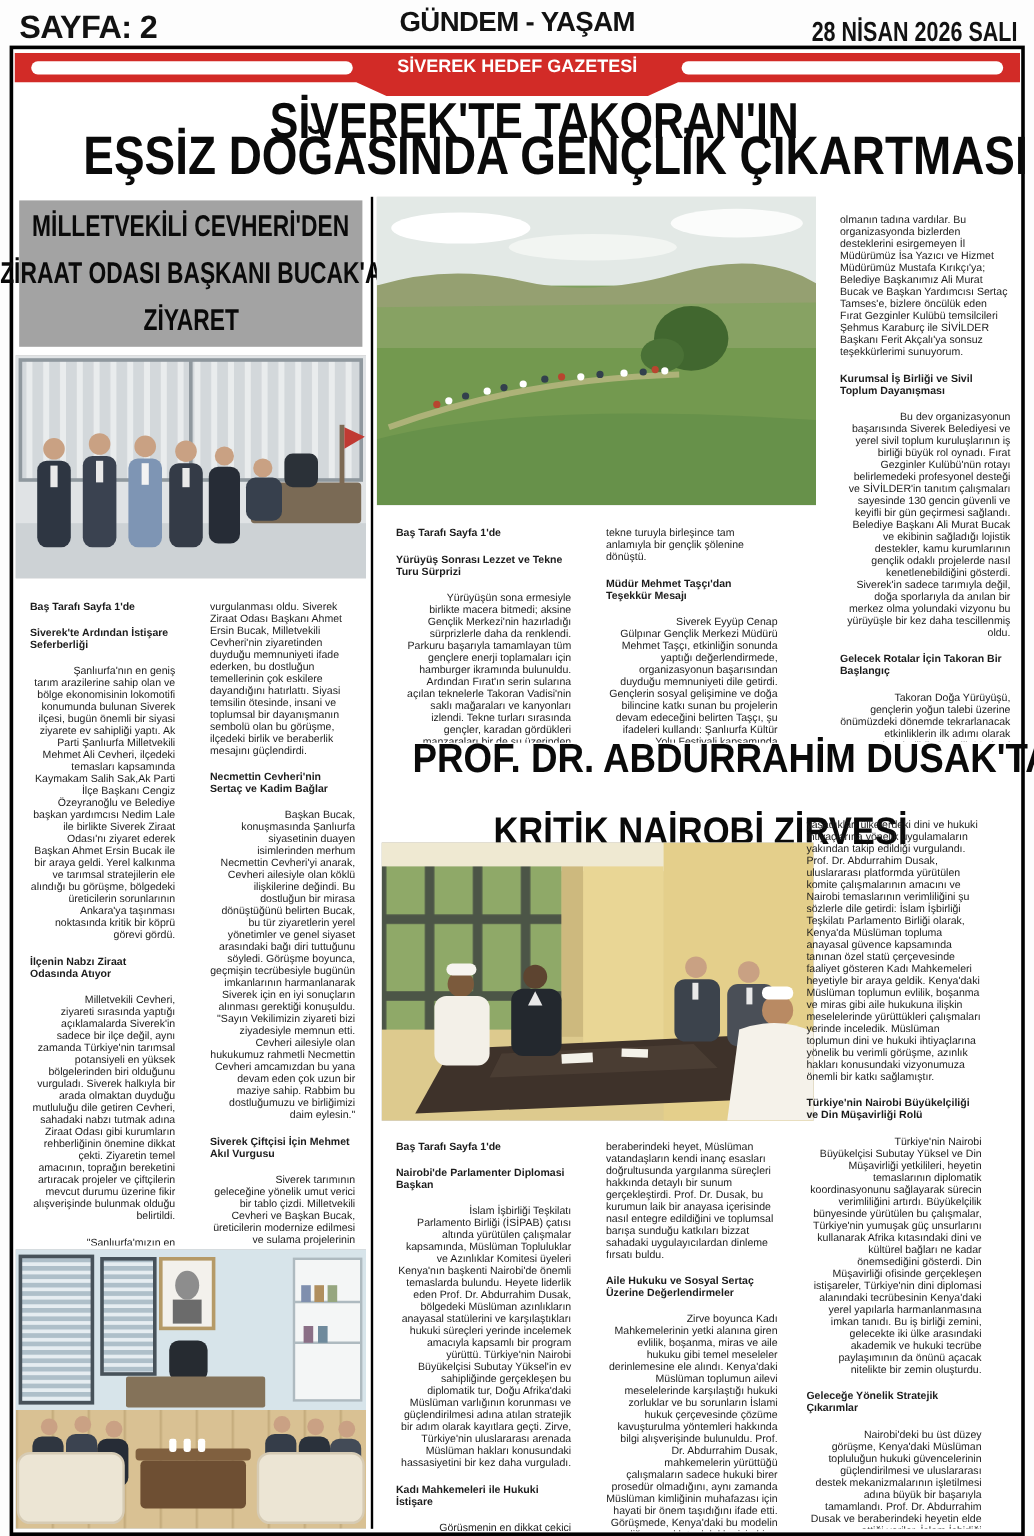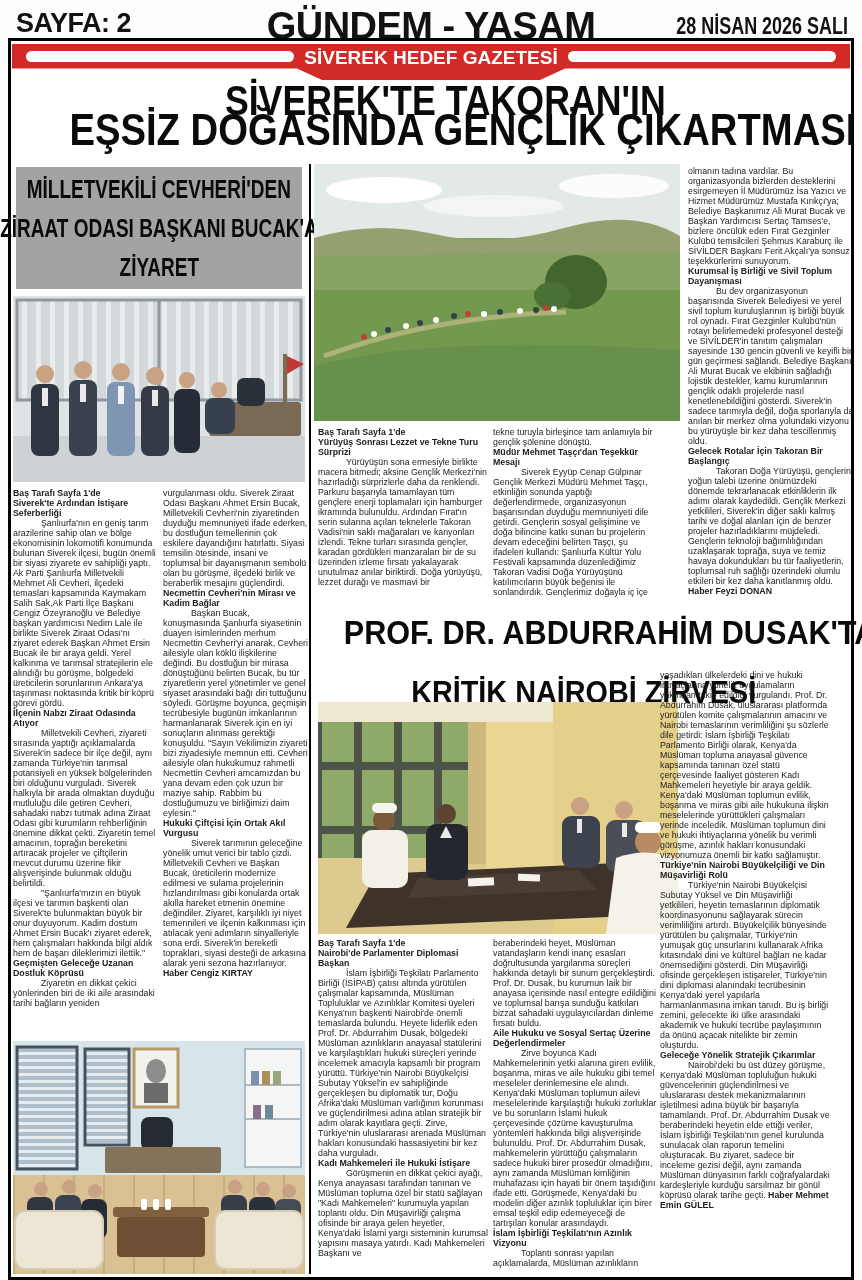--- a/index.html
+++ b/index.html
@@ -1,51 +1,51 @@
 <!DOCTYPE html>
 <html><head>
 <meta charset="utf-8">
 <style>
   html,body{margin:0;padding:0;}
   body{width:862px;height:1280px;position:relative;background:#fdfdfd;overflow:hidden;
        font-family:"Liberation Sans",sans-serif;color:#121212;}
   .abs{position:absolute;}
   
   .hdr-left{left:16px;top:8px;font-size:27px;font-weight:bold;letter-spacing:-.5px;}
-  .hdr-center{left:0;top:5px;width:100%;text-align:center;font-size:38px;font-weight:bold;letter-spacing:-.5px;}
+  .hdr-center{left:0;top:5px;width:100%;text-align:center;font-size:23px;font-weight:bold;letter-spacing:-.5px;}
   .hdr-right{right:14px;top:13px;font-size:23px;font-weight:bold;}
   .cond{display:inline-block;white-space:nowrap;transform:scaleX(.85);transform-origin:50% 50%;}
   .cond78{display:inline-block;white-space:nowrap;transform:scaleX(.78);transform-origin:100% 50%;}
   
   .frame{left:8px;top:38px;width:840px;height:1236px;border:3px solid #000;background:#fff;}
   
   .banner{left:12px;top:44px;width:838px;height:36px;
     clip-path:polygon(0 0,100% 0,100% 68%,66% 68%,63% 100%,37% 100%,34% 68%,0 68%);}
   .banner-bg{position:absolute;inset:0;}
   .banner-stripe{position:absolute;top:7px;height:11px;background:#fff;border-radius:6px;}
   .banner-stripe.l{left:14px;width:268px;}
   .banner-stripe.r{right:14px;width:268px;}
   .banner-text{position:absolute;left:0;top:3px;width:100%;text-align:center;color:#fff;
-    font-size:19px;font-weight:bold;letter-spacing:0;}
+    font-size:15px;font-weight:bold;letter-spacing:0;}
   
   .headline{left:0;width:100%;text-align:center;font-weight:bold;color:#0a0a0a;line-height:1;}
   .h-main1{top:80px;font-size:42px;padding-left:14px;}
   .h-main2{top:107px;font-size:45px;}
   .graybox{left:16px;top:167px;width:286px;height:122px;background:#e7e7e7;
     display:flex;flex-direction:column;justify-content:center;align-items:center;}
   .graybox span{font-size:25px;font-weight:bold;line-height:39px;white-space:nowrap;
     display:inline-block;transform:scaleX(.76);color:#0a0a0a;}
   .h-nai{left:313px;width:541px;text-align:center;font-weight:bold;color:#0a0a0a;line-height:1;}
   .h-nai1{top:615px;font-size:34px;}
   .h-nai2{top:676px;font-size:32px;}
   .h-nai .cond{transform:scaleX(.9);}
   
   .col{position:absolute;overflow:hidden;font-size:8.8px;line-height:10px;color:#1c1c1c;text-align:left;}
-  .col p{margin:0;}
-  .blk-p{text-indent:28px;}
+  .col p{margin:12px;}
+  .blk-p{text-indent:28px;text-align:right;}
   .blk-pc{text-indent:0;}
   .blk-lead,.blk-sub{font-weight:bold;}
   b.byline{font-weight:bold;}
   
   .vdiv{width:2px;background:#000;}
   
   .photo{overflow:hidden;background:#ccc;}
   .photo svg{display:block;width:100%;height:100%;}
 </style>
 </head>
@@ -114,23 +114,23 @@
     <p class="blk-sub">Siverek'te Ardından İstişare Seferberliği</p>
     <p class="blk-p">Şanlıurfa'nın en geniş tarım arazilerine sahip olan ve bölge ekonomisinin lokomotifi konumunda bulunan Siverek ilçesi, bugün önemli bir siyasi ziyarete ev sahipliği yaptı. Ak Parti Şanlıurfa Milletvekili Mehmet Ali Cevheri, ilçedeki temasları kapsamında Kaymakam Salih Sak,Ak Parti İlçe Başkanı Cengiz Özeyranoğlu ve Belediye başkan yardımcısı Nedim Lale ile birlikte Siverek Ziraat Odası'nı ziyaret ederek Başkan Ahmet Ersin Bucak ile bir araya geldi. Yerel kalkınma ve tarımsal stratejilerin ele alındığı bu görüşme, bölgedeki üreticilerin sorunlarının Ankara'ya taşınması noktasında kritik bir köprü görevi gördü.</p>
     <p class="blk-sub">İlçenin Nabzı Ziraat Odasında Atıyor</p>
     <p class="blk-p">Milletvekili Cevheri, ziyareti sırasında yaptığı açıklamalarda Siverek'in sadece bir ilçe değil, aynı zamanda Türkiye'nin tarımsal potansiyeli en yüksek bölgelerinden biri olduğunu vurguladı. Siverek halkıyla bir arada olmaktan duyduğu mutluluğu dile getiren Cevheri, sahadaki nabzı tutmak adına Ziraat Odası gibi kurumların rehberliğinin önemine dikkat çekti. Ziyaretin temel amacının, toprağın bereketini artıracak projeler ve çiftçilerin mevcut durumu üzerine fikir alışverişinde bulunmak olduğu belirtildi.</p>
     <p class="blk-p">"Şanlıurfa'mızın en büyük ilçesi ve tarımın başkenti olan Siverek'te bulunmaktan büyük bir onur duyuyorum. Kadim dostum Ahmet Ersin Bucak'ı ziyaret ederek, hem çalışmaları hakkında bilgi aldık hem de başarı dileklerimizi ilettik."</p>
     <p class="blk-sub">Geçmişten Geleceğe Uzanan Dostluk Köprüsü</p>
     <p class="blk-p">Ziyaretin en dikkat çekici yönlerinden biri de iki aile arasındaki tarihi bağların yeniden</p>
   </div>
 <div class="abs col" style="left:163px;top:488px;width:145px;height:550px;">
     <p class="blk-pc">vurgulanması oldu. Siverek Ziraat Odası Başkanı Ahmet Ersin Bucak, Milletvekili Cevheri'nin ziyaretinden duyduğu memnuniyeti ifade ederken, bu dostluğun temellerinin çok eskilere dayandığını hatırlattı. Siyasi temsilin ötesinde, insani ve toplumsal bir dayanışmanın sembolü olan bu görüşme, ilçedeki birlik ve beraberlik mesajını güçlendirdi.</p>
-    <p class="blk-sub">Necmettin Cevheri'nin Mirası ve Kadim Bağlar</p>
+    <p class="blk-sub">Necmettin Cevheri'nin Sertaç ve Kadim Bağlar</p>
     <p class="blk-p">Başkan Bucak, konuşmasında Şanlıurfa siyasetinin duayen isimlerinden merhum Necmettin Cevheri'yi anarak, Cevheri ailesiyle olan köklü ilişkilerine değindi. Bu dostluğun bir mirasa dönüştüğünü belirten Bucak, bu tür ziyaretlerin yerel yönetimler ve genel siyaset arasındaki bağı diri tuttuğunu söyledi. Görüşme boyunca, geçmişin tecrübesiyle bugünün imkanlarının harmanlanarak Siverek için en iyi sonuçların alınması gerektiği konuşuldu. "Sayın Vekilimizin ziyareti bizi ziyadesiyle memnun etti. Cevheri ailesiyle olan hukukumuz rahmetli Necmettin Cevheri amcamızdan bu yana devam eden çok uzun bir maziye sahip. Rabbim bu dostluğumuzu ve birliğimizi daim eylesin."</p>
-    <p class="blk-sub">Hukuki Çiftçisi İçin Ortak Akıl Vurgusu</p>
+    <p class="blk-sub">Siverek Çiftçisi İçin Mehmet Akıl Vurgusu</p>
     <p class="blk-p">Siverek tarımının geleceğine yönelik umut verici bir tablo çizdi. Milletvekili Cevheri ve Başkan Bucak, üreticilerin modernize edilmesi ve sulama projelerinin hızlandırılması gibi konularda ortak akılla hareket etmenin önemine değindiler. Ziyaret, karşılıklı iyi niyet temennileri ve ilçenin kalkınması için atılacak yeni adımların sinyalleriyle sona erdi. Siverek'in bereketli toprakları, siyasi desteği de arkasına alarak yeni sezona hazırlanıyor.<b class="byline"> Haber Cengiz KIRTAY</b></p>
   </div>
 
 <div class="abs photo" style="left:13px;top:1041px;width:292px;height:233px;">
   <svg viewBox="0 0 292 233" preserveAspectRatio="none">
     <defs>
       <pattern id="slats" width="8" height="7" patternUnits="userSpaceOnUse">
         <rect width="8" height="4" fill="#aebfc9"></rect>
           <rect y="4" width="8" height="3" fill="#e6edf1"></rect>
       </pattern>

